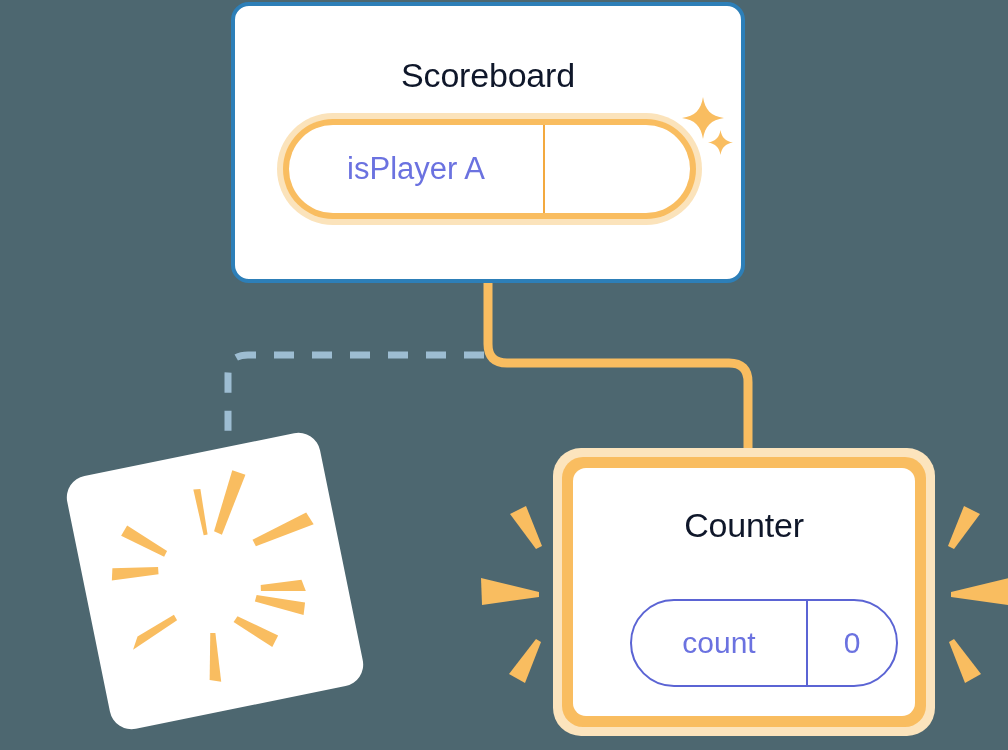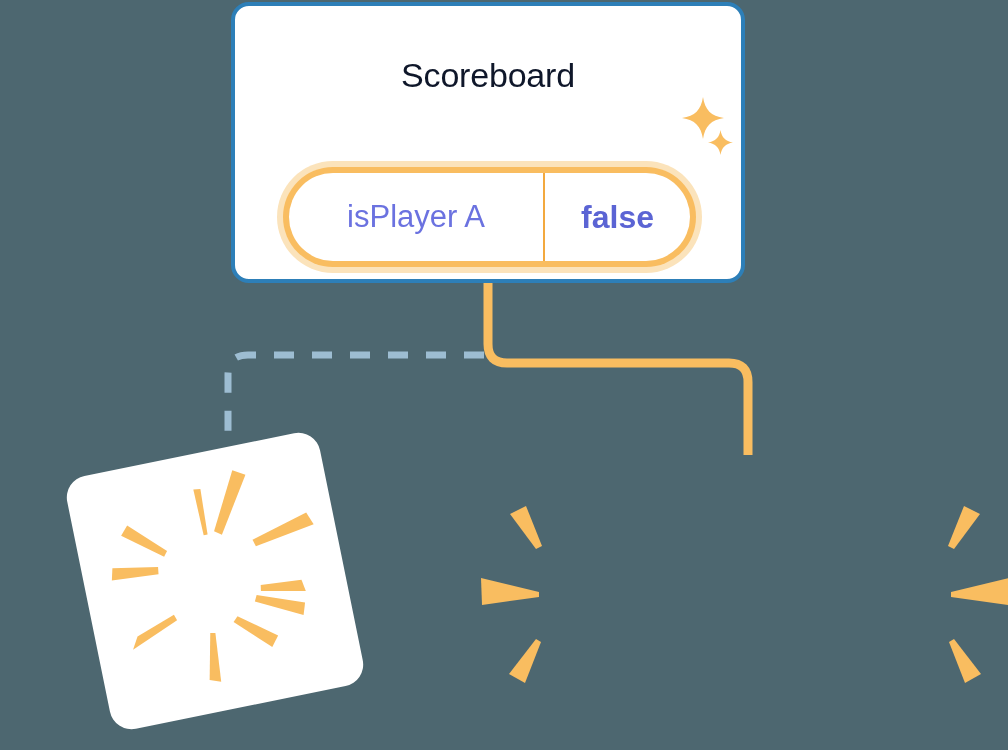--- a/index.html
+++ b/index.html
@@ -229,26 +229,25 @@
 
     <path d="M 488 282 L 488 344 Q 488 363 507 363 L 729 363 Q 748 363 748 382 L 748 455" fill="none" stroke="#f9bd60" stroke-width="9" stroke-linecap="butt"></path>
 
     <path d="M 484 355 L 248 355 Q 228 355 228 375 L 228 470" fill="none" stroke="#9dbdd2" stroke-width="7" stroke-linecap="butt" stroke-dasharray="20 18"></path>
   </svg>
 
   <div class="card" id="card-scoreboard">
     <div class="card-title" id="scoreboard-title">Scoreboard</div>
   </div>
 
-  <div class="pill-hl" id="pill-scoreboard" style="z-index:4;margin-top:48px;">
+  <div class="pill-hl" id="pill-scoreboard" style="z-index:4;">
     <div class="pill-ring">
       <div class="pill-body">
         <span class="pill-key">isPlayer A</span>
         <span class="pill-div"></span>
-        <span class="pill-val">false</span>
       </div>
     </div>
   </div>
 
   <svg class="sparkle" id="sparkle-large" width="44" height="44" viewBox="0 0 44 44">
     <path d="M22 1 C24 14 30 20 43 22 C30 24 24 30 22 43 C20 30 14 24 1 22 C14 20 20 14 22 1 Z" fill="#f9bd60"></path>
   </svg>
   <svg class="sparkle" id="sparkle-small" width="27" height="27" viewBox="0 0 27 27">
     <path d="M13.5 1 C14.8 8.6 18.4 12.2 26 13.5 C18.4 14.8 14.8 18.4 13.5 26 C12.2 18.4 8.6 14.8 1 13.5 C8.6 12.2 12.2 8.6 13.5 1 Z" fill="#f9bd60"></path>
   </svg>
@@ -273,20 +272,33 @@
       <polygon points="104,225 115,229 119,180 114,179"></polygon>
 
       <polygon points="42,168 35,180 84,160 82,154"></polygon>
 
       <polygon points="31,96 28,108 75,111 76,104"></polygon>
 
       <polygon points="54,57 46,66 84,95 88,90"></polygon>
     </g>
   </svg>
 
+  <div class="card" id="card-counter">
+    <div class="ring-mid">
+      <div class="ring-inner">
+        <div class="card-title" id="counter-title">Counter</div>
+
+        <div id="pill-counter">
+          <span class="pill-key">count</span>
+          <span class="pill-div"></span>
+          <span class="pill-val">0</span>
+        </div>
+      </div>
+    </div>
+  </div>
 
   <svg class="rays" id="rays-counter-left" viewBox="0 0 90 190" width="90" height="190">
     <g fill="#f9bd60">
       <polygon points="40,14 56,6 72,46 66,49"></polygon>
       <polygon points="11,78 12,105 69,97 69,92"></polygon>
       <polygon points="39,174 55,183 71,142 66,139"></polygon>
     </g>
   </svg>
 
   <svg class="rays" id="rays-counter-right" viewBox="0 0 90 190" width="90" height="190">

